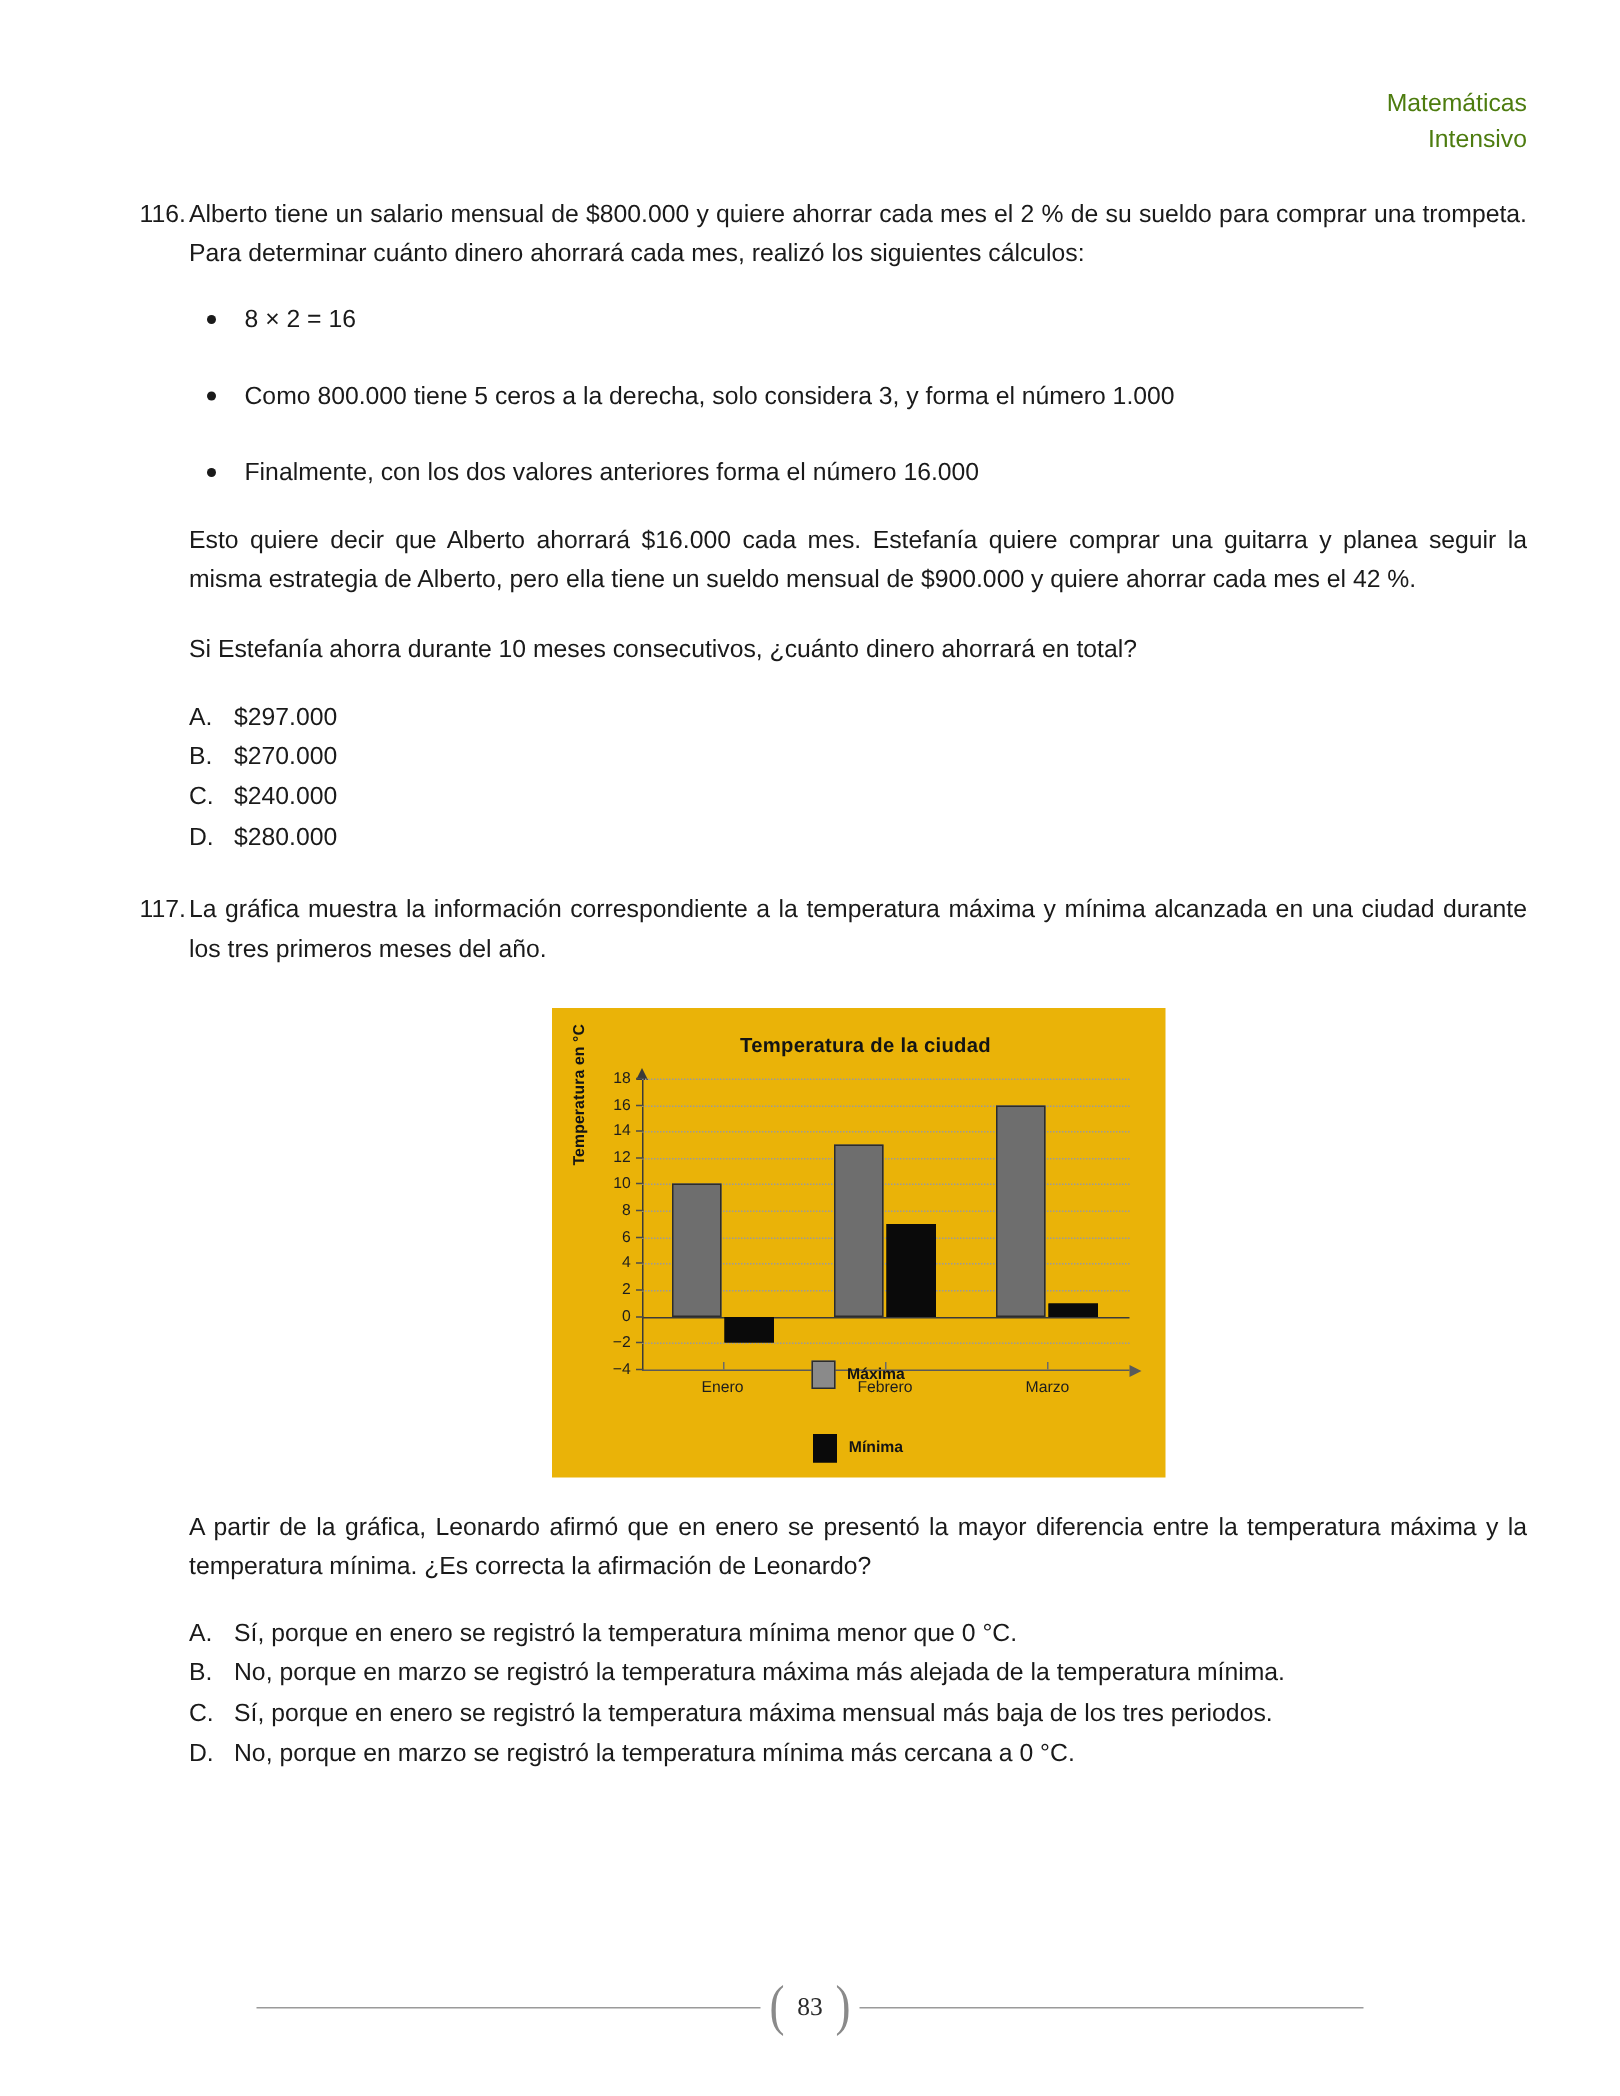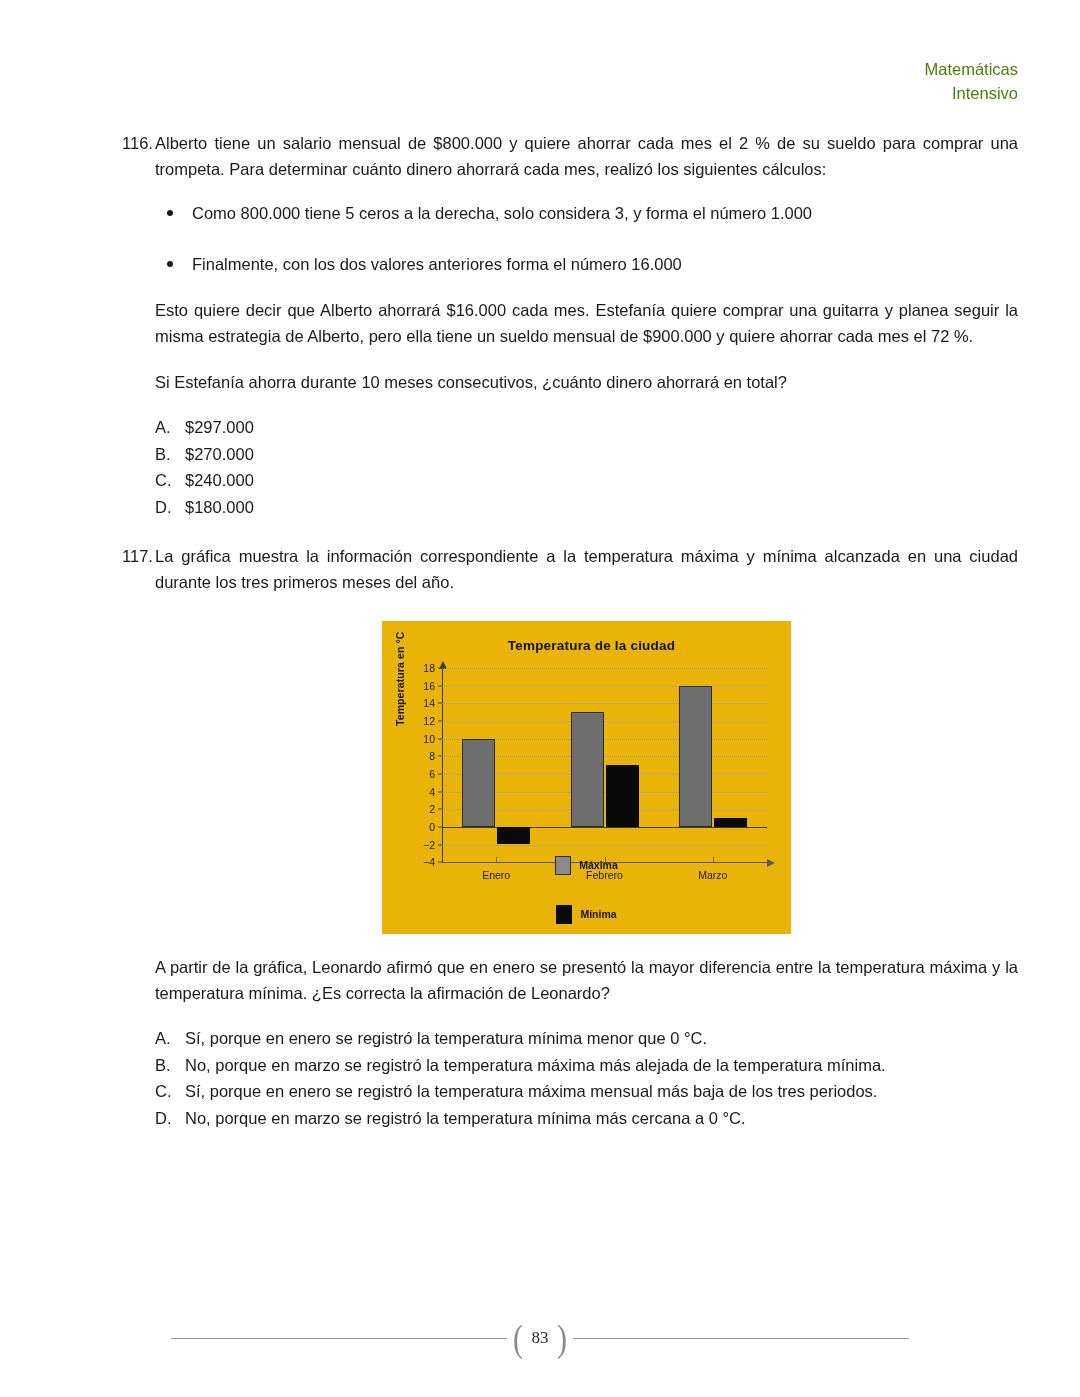--- a/index.html
+++ b/index.html
@@ -29,21 +29,20 @@
   .content {
     position: absolute;
     left: 93px;
     top: 130px;
     width: 925px;
   }
 
   .question {
     display: flex;
     align-items: flex-start;
-    margin-left: 29px;
   }
   .q-num {
     width: 33px;
     flex: 0 0 33px;
     font-size: 16.5px;
     line-height: 1.58;
     color: #1a1a1a;
   }
   .q-body {
     flex: 1 1 auto;
@@ -308,47 +307,51 @@
 <div class="content">
 
   <div class="question">
     <div class="q-num">116.</div>
     <div class="q-body">
       <div class="q-stem">Alberto tiene un salario mensual de $800.000 y quiere ahorrar cada mes el 2 % de su sueldo para comprar una trompeta. Para determinar cuánto dinero ahorrará cada mes, realizó los siguientes cálculos:</div>
 
       <ul class="bullets">
         <li>
           <span class="bullet-dot"></span>
+          <span>8 × 2 = 16</span>
+        </li>
+        <li>
+          <span class="bullet-dot"></span>
           <span>Como 800.000 tiene 5 ceros a la derecha, solo considera 3, y forma el número 1.000</span>
         </li>
         <li>
           <span class="bullet-dot"></span>
           <span>Finalmente, con los dos valores anteriores forma el número 16.000</span>
         </li>
       </ul>
 
-      <div class="para">Esto quiere decir que Alberto ahorrará $16.000 cada mes. Estefanía quiere comprar una guitarra y planea seguir la misma estrategia de Alberto, pero ella tiene un sueldo mensual de $900.000 y quiere ahorrar cada mes el 72 %.</div>
+      <div class="para">Esto quiere decir que Alberto ahorrará $16.000 cada mes. Estefanía quiere comprar una guitarra y planea seguir la misma estrategia de Alberto, pero ella tiene un sueldo mensual de $900.000 y quiere ahorrar cada mes el 42 %.</div>
       <div class="para last-line">Si Estefanía ahorra durante 10 meses consecutivos, ¿cuánto dinero ahorrará en total?</div>
 
       <ul class="options">
         <li>
           <span class="opt-letter">A.</span>
           <span class="opt-text">$297.000</span>
         </li>
         <li>
           <span class="opt-letter">B.</span>
           <span class="opt-text">$270.000</span>
         </li>
         <li>
           <span class="opt-letter">C.</span>
           <span class="opt-text">$240.000</span>
         </li>
         <li>
           <span class="opt-letter">D.</span>
-          <span class="opt-text">$180.000</span>
+          <span class="opt-text">$280.000</span>
         </li>
       </ul>
     </div>
   </div>
 
   <div class="block-gap"></div>
 
   <div class="question">
     <div class="q-num">117.</div>
     <div class="q-body">

